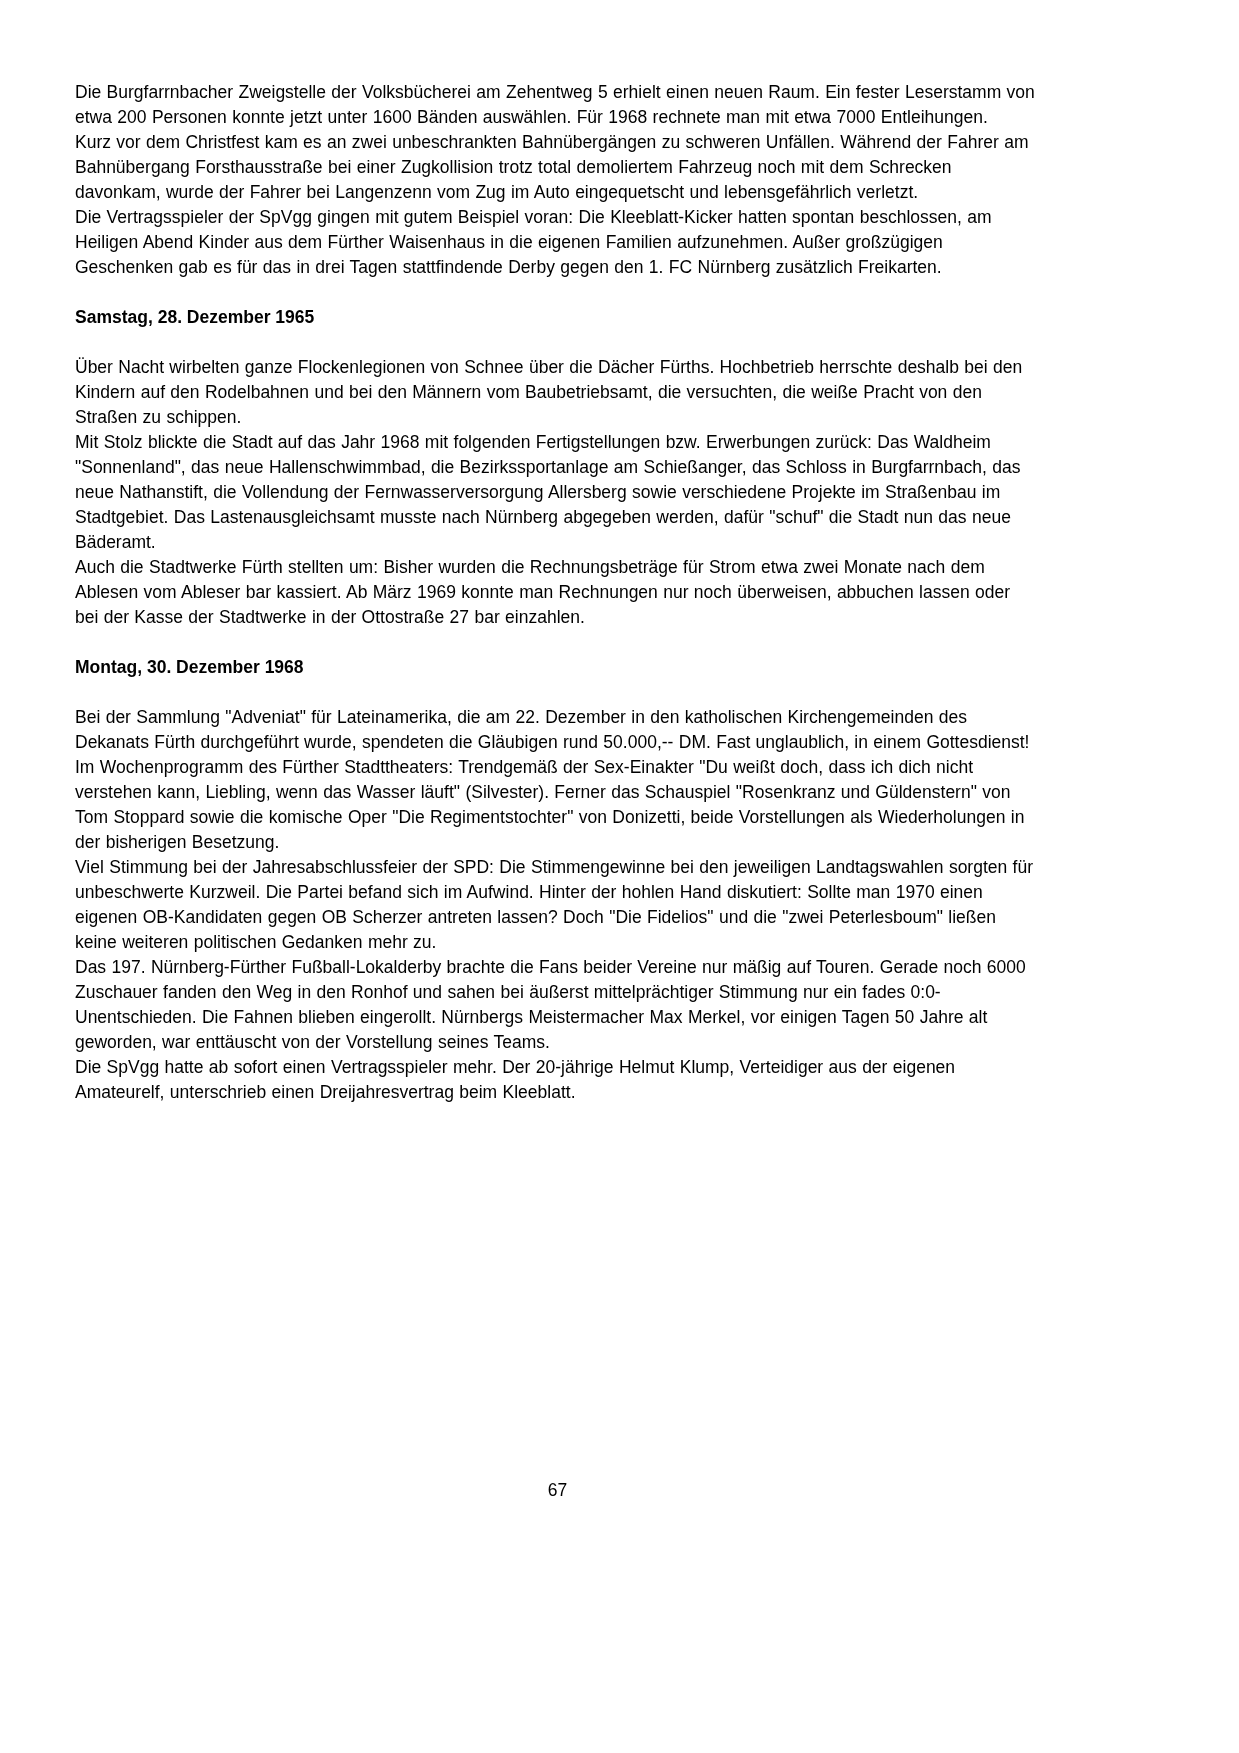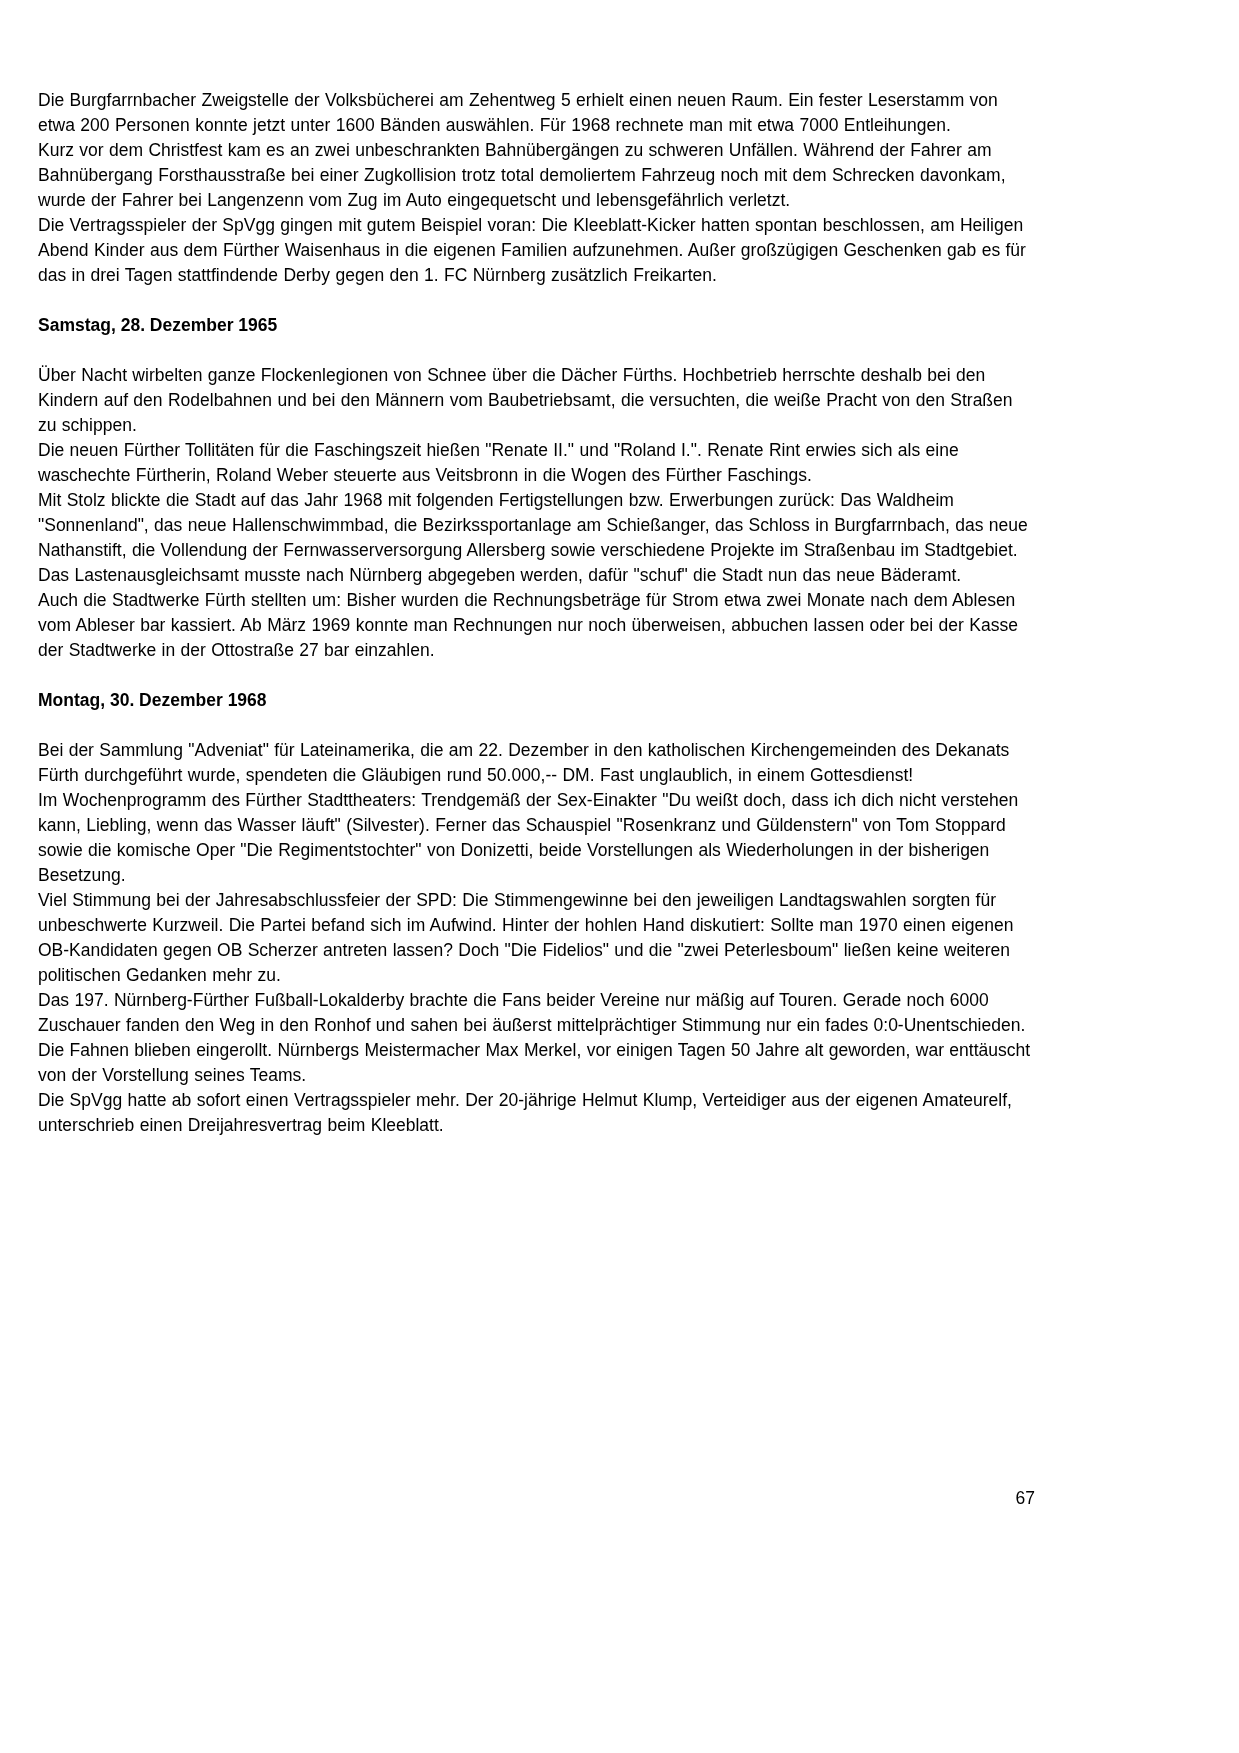--- a/index.html
+++ b/index.html
@@ -12,24 +12,23 @@
       height: 1753px;
       position: relative;
       font-family: "Liberation Sans", sans-serif;
       color: #000000;
       -webkit-font-smoothing: antialiased;
     }
     .page {
       box-sizing: border-box;
       width: 1239px;
       height: 1332px;
-      padding: 80px 204px 0 38px;
+      padding: 80px 204px 0 75px;
       position: relative;
       background: #ffffff;
-      margin-top: 8px;
     }
     .doc-body p.paragraph {
       margin: 0;
       font-size: 17.5px;
       line-height: 25px;
       text-align: left;
       word-spacing: 0.5px;
     }
     .doc-body h2.heading {
       margin: 25px 0 25px 0;
@@ -39,36 +38,35 @@
     }
     .doc-body h2.gap-large {
       margin-top: 56px;
       margin-bottom: 52px;
     }
     .page-number {
       position: absolute;
       left: 80px;
       width: 955px;
       top: 1478px;
-      text-align: right;
+      text-align: center;
       font-size: 17.5px;
       line-height: 25px;
     }
   </style>
 </head>
 <body>
 
 <div class="page">
   <div class="doc-body">
       <p class="paragraph">Die Burgfarrnbacher Zweigstelle der Volksbücherei am Zehentweg 5 erhielt einen neuen Raum. Ein fester Leserstamm von etwa 200 Personen konnte jetzt unter 1600 Bänden auswählen. Für 1968 rechnete man mit etwa 7000 Entleihungen.</p>
       <p class="paragraph">Kurz vor dem Christfest kam es an zwei unbeschrankten Bahnübergängen zu schweren Unfällen. Während der Fahrer am Bahnübergang Forsthausstraße bei einer Zugkollision trotz total demoliertem Fahrzeug noch mit dem Schrecken davonkam, wurde der Fahrer bei Langenzenn vom Zug im Auto eingequetscht und lebensgefährlich verletzt.</p>
       <p class="paragraph">Die Vertragsspieler der SpVgg gingen mit gutem Beispiel voran: Die Kleeblatt-Kicker hatten spontan beschlossen, am Heiligen Abend Kinder aus dem Fürther Waisenhaus in die eigenen Familien aufzunehmen. Außer großzügigen Geschenken gab es für das in drei Tagen stattfindende Derby gegen den 1. FC Nürnberg zusätzlich Freikarten.</p>
       <h2 class="heading">Samstag, 28. Dezember 1965</h2>
       <p class="paragraph">Über Nacht wirbelten ganze Flockenlegionen von Schnee über die Dächer Fürths. Hochbetrieb herrschte deshalb bei den Kindern auf den Rodelbahnen und bei den Männern vom Baubetriebsamt, die versuchten, die weiße Pracht von den Straßen zu schippen.</p>
-      <p class="paragraph">Die neuen Fürther Tollitäten für die Faschingszeit hießen "Renate II." und "Roland I.". Renate Rint erwies sich als eine waschechte Fürtherin, Roland Weber steuerte aus Veitsbronn in die Wogen des Fürther Faschings.</p>
       <p class="paragraph">Mit Stolz blickte die Stadt auf das Jahr 1968 mit folgenden Fertigstellungen bzw. Erwerbungen zurück: Das Waldheim "Sonnenland", das neue Hallenschwimmbad, die Bezirkssportanlage am Schießanger, das Schloss in Burgfarrnbach, das neue Nathanstift, die Vollendung der Fernwasserversorgung Allersberg sowie verschiedene Projekte im Straßenbau im Stadtgebiet. Das Lastenausgleichsamt musste nach Nürnberg abgegeben werden, dafür "schuf" die Stadt nun das neue Bäderamt.</p>
       <p class="paragraph">Auch die Stadtwerke Fürth stellten um: Bisher wurden die Rechnungsbeträge für Strom etwa zwei Monate nach dem Ablesen vom Ableser bar kassiert. Ab März 1969 konnte man Rechnungen nur noch überweisen, abbuchen lassen oder bei der Kasse der Stadtwerke in der Ottostraße 27 bar einzahlen.</p>
       <h2 class="heading">Montag, 30. Dezember 1968</h2>
       <p class="paragraph">Bei der Sammlung "Adveniat" für Lateinamerika, die am 22. Dezember in den katholischen Kirchengemeinden des Dekanats Fürth durchgeführt wurde, spendeten die Gläubigen rund 50.000,-- DM. Fast unglaublich, in einem Gottesdienst!</p>
       <p class="paragraph">Im Wochenprogramm des Fürther Stadttheaters: Trendgemäß der Sex-Einakter "Du weißt doch, dass ich dich nicht verstehen kann, Liebling, wenn das Wasser läuft" (Silvester). Ferner das Schauspiel "Rosenkranz und Güldenstern" von Tom Stoppard sowie die komische Oper "Die Regimentstochter" von Donizetti, beide Vorstellungen als Wiederholungen in der bisherigen Besetzung.</p>
       <p class="paragraph">Viel Stimmung bei der Jahresabschlussfeier der SPD: Die Stimmengewinne bei den jeweiligen Landtagswahlen sorgten für unbeschwerte Kurzweil. Die Partei befand sich im Aufwind. Hinter der hohlen Hand diskutiert: Sollte man 1970 einen eigenen OB-Kandidaten gegen OB Scherzer antreten lassen? Doch "Die Fidelios" und die "zwei Peterlesboum" ließen keine weiteren politischen Gedanken mehr zu.</p>
       <p class="paragraph">Das 197. Nürnberg-Fürther Fußball-Lokalderby brachte die Fans beider Vereine nur mäßig auf Touren. Gerade noch 6000 Zuschauer fanden den Weg in den Ronhof und sahen bei äußerst mittelprächtiger Stimmung nur ein fades 0:0-Unentschieden. Die Fahnen blieben eingerollt. Nürnbergs Meistermacher Max Merkel, vor einigen Tagen 50 Jahre alt geworden, war enttäuscht von der Vorstellung seines Teams.</p>
       <p class="paragraph">Die SpVgg hatte ab sofort einen Vertragsspieler mehr. Der 20-jährige Helmut Klump, Verteidiger aus der eigenen Amateurelf, unterschrieb einen Dreijahresvertrag beim Kleeblatt.</p>
     </div>
   <div class="page-number">67</div>

